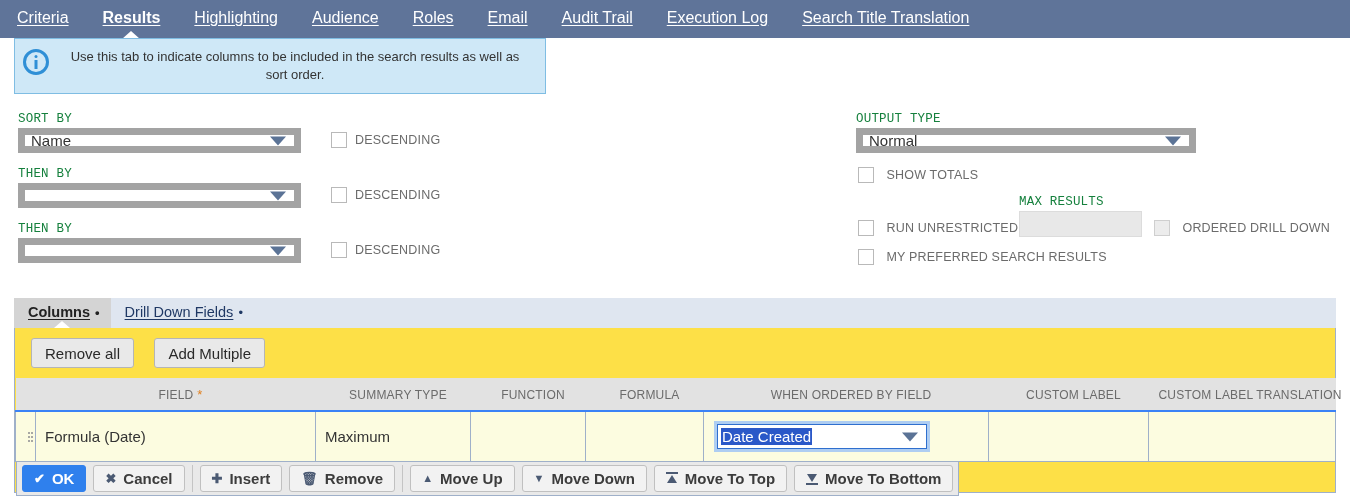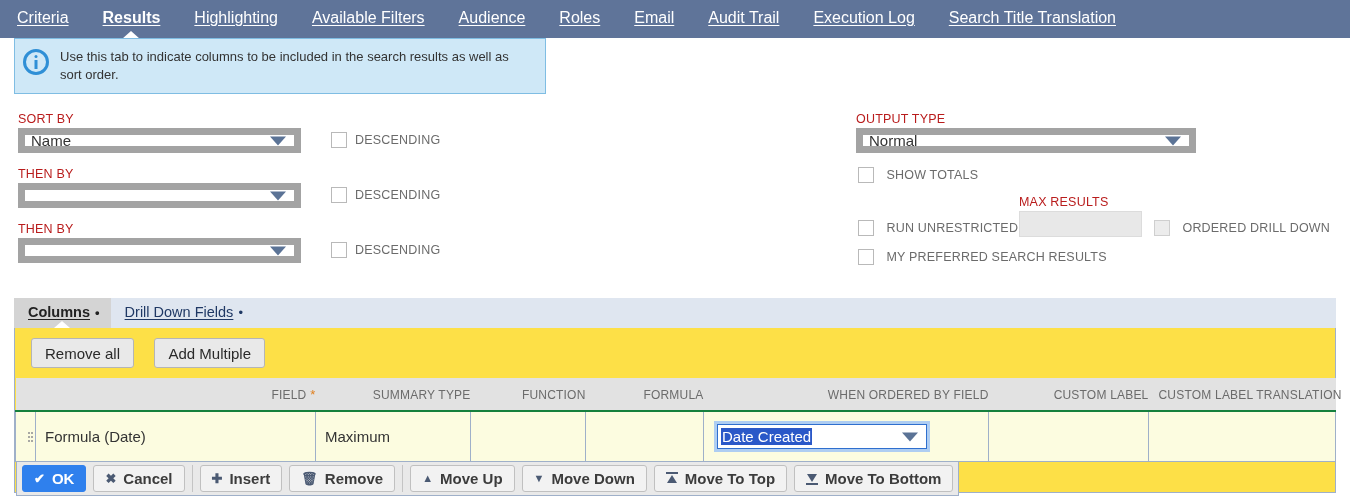--- a/index.html
+++ b/index.html
@@ -41,20 +41,21 @@
   }
 
   
   .banner {
     position: absolute; left: 14px; top: 38px;
     width: 532px; height: 56px;
     background: #cfe8f7;
     border: 1px solid #7fbde3;
     display: flex; align-items: flex-start;
     padding: 9px 10px 0 8px;
+    text-align: center;
   }
   .banner-icon {
     flex: 0 0 auto;
     width: 26px; height: 26px;
     border-radius: 50%;
     border: 3px solid #2f8fd6;
     background: #cfe8f7;
     position: relative;
     margin-right: 11px;
     margin-top: 1px;
@@ -77,24 +78,25 @@
     font-size: 13px;
     line-height: 18px;
     color: #333333;
     max-width: 470px;
   }
 
   
   .form { position: absolute; left: 0; top: 100px; width: 1350px; height: 185px; }
   .fieldlabel {
     font-size: 12.5px;
-    color: #b91c1c;
+    color: #15803d;
     letter-spacing: .2px;
     margin-bottom: 2px;
     white-space: nowrap;
+    font-family: Liberation Mono, monospace;
   }
   .select {
     position: relative;
     background: #ffffff;
     border: 7px solid #a3a3a3;
     height: 25px;
     display: flex; align-items: center;
     padding-left: 6px;
     font-size: 15px;
     color: #333333;
@@ -178,25 +180,25 @@
 
   
   table.grid {
     position: absolute; left: 0; top: 50px;
     width: 1320px;
     border-collapse: collapse;
     table-layout: fixed;
   }
   table.grid th {
     background: #e2e2e2;
-    border-bottom: 2px solid #15803d;
+    border-bottom: 2px solid #3b82f6;
     font-size: 12px;
     font-weight: normal;
     color: #6b6b6b;
-    text-align: right;
+    text-align: center;
     padding: 9px 0 8px 10px;
     letter-spacing: .2px;
     white-space: nowrap;
   }
   table.grid th .req { color: #e08020; font-size: 13px; }
   table.grid td {
     background: #fcfce0;
     border: 1px solid #9fb0c9;
     border-top: none;
     font-size: 15px;
@@ -292,21 +294,20 @@
     border-top: 8px solid #4b5a73;
   }
 </style>
 </head>
 <body>
 
 <div class="tabbar">
     <div class="tab"><span class="lbl">Criteria</span></div>
     <div class="tab active"><span class="lbl">Results</span></div>
     <div class="tab"><span class="lbl">Highlighting</span></div>
-    <div class="tab"><span class="lbl">Available Filters</span></div>
     <div class="tab"><span class="lbl">Audience</span></div>
     <div class="tab"><span class="lbl">Roles</span></div>
     <div class="tab"><span class="lbl">Email</span></div>
     <div class="tab"><span class="lbl">Audit Trail</span></div>
     <div class="tab"><span class="lbl">Execution Log</span></div>
     <div class="tab"><span class="lbl">Search Title Translation</span></div>
   </div>
 
 <div class="banner">
   <div class="banner-icon"></div>

